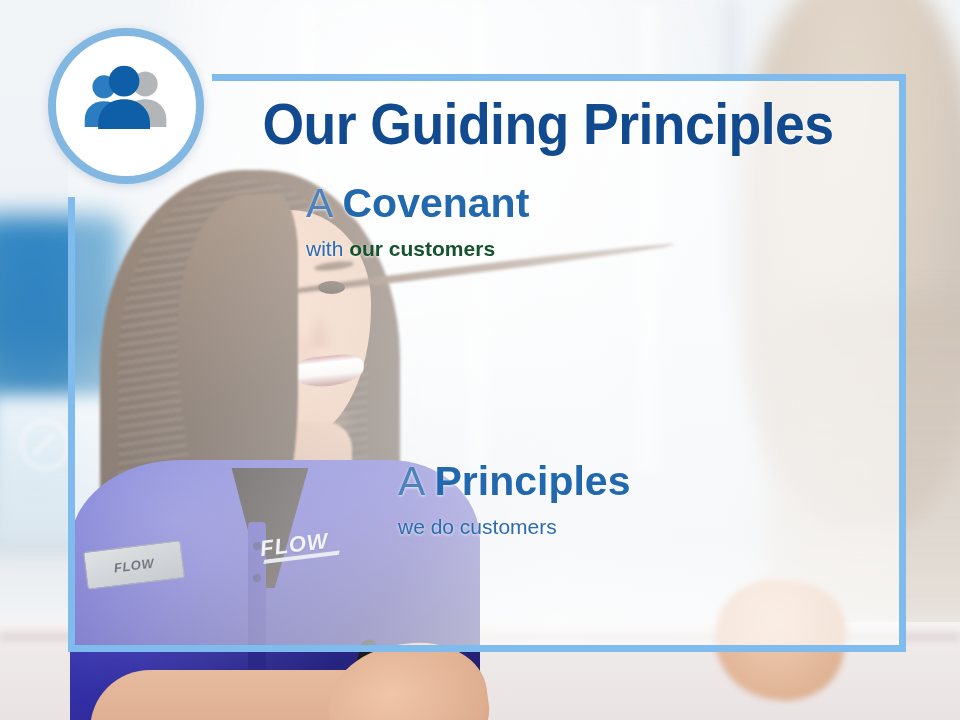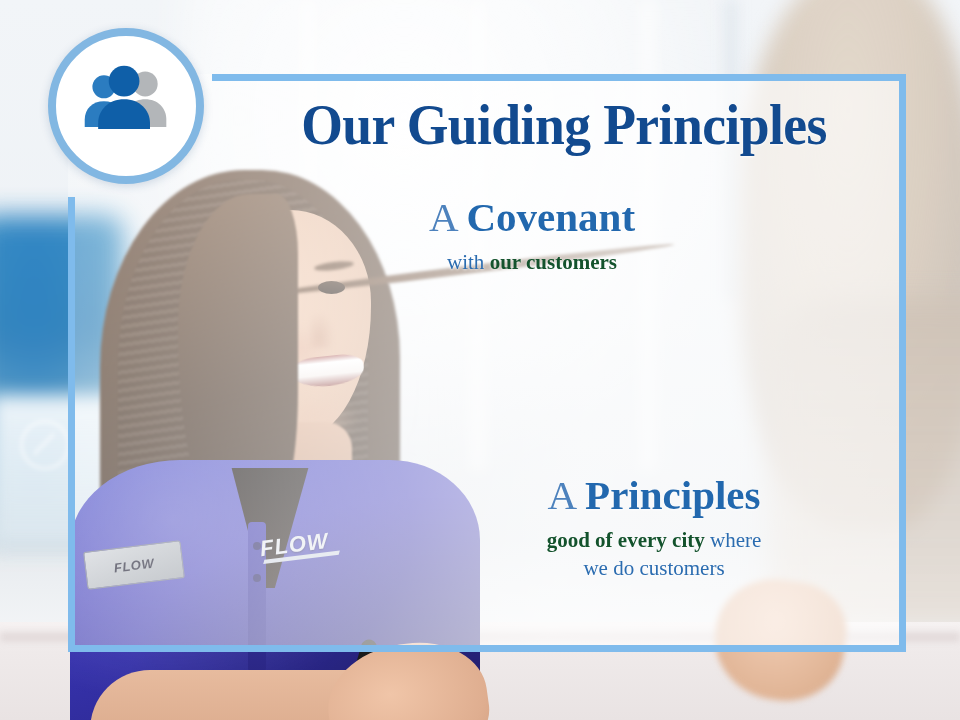--- a/index.html
+++ b/index.html
@@ -181,31 +181,31 @@
   
   .icon-circle{
     position:absolute;left:48px;top:28px;width:156px;height:156px;border-radius:50%;
     background:#ffffff;border:8px solid #82b7e2;box-sizing:border-box;
     display:flex;align-items:center;justify-content:center;
     box-shadow:0 2px 10px rgba(30,70,120,.18);
   }
   .icon-circle svg{width:96px;height:96px;display:block;}
 
   
-  .content{position:absolute;left:84px;top:74px;width:838px;height:578px;font-family:Liberation Serif, serif;}
+  .content{position:absolute;left:68px;top:74px;width:838px;height:578px;}
 
   .title{
     position:absolute;left:150px;top:22px;width:660px;text-align:center;
     font-size:57px;font-weight:bold;color:#124a8f;letter-spacing:-.6px;
     line-height:1;white-space:nowrap;
     text-shadow:0 1px 3px rgba(255,255,255,.85);
     transform:scaleX(.94);transform-origin:center;
   }
 
-  .block{position:absolute;text-align:center;margin-top:14px;}
+  .block{position:absolute;}
   .headline{
     font-size:41px;line-height:1.05;color:#2f6fb5;white-space:nowrap;
     text-shadow:0 1px 3px rgba(255,255,255,.8);
   }
   .headline .art{font-weight:normal;color:#4d82bd;}
   .headline .word{font-weight:bold;color:#2268ae;}
   .sub{
     font-size:21px;line-height:1.32;color:#2b6cb0;margin-top:10px;
     text-shadow:0 1px 3px rgba(255,255,255,.8);
   }
@@ -308,19 +308,18 @@
         </div>
     </div>
 
 
     <div class="block b3">
       <div class="headline">
         <span class="art">A</span>
         <span class="word">Principles</span>
       </div>
       <div class="sub">
-          <div><b>good of every city</b><span> where</span></div>
           <div><span>we do customers</span></div>
         </div>
     </div>
 
   </div>
 </div>
 
 </body></html>

